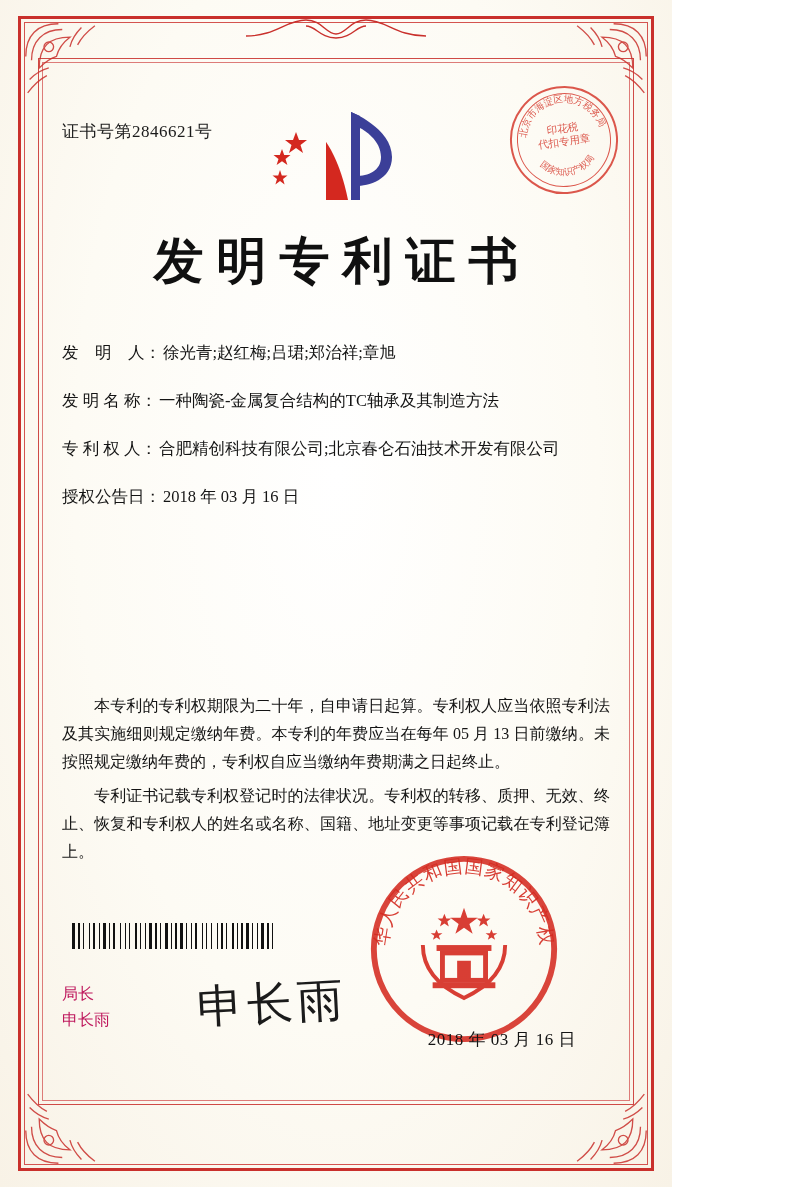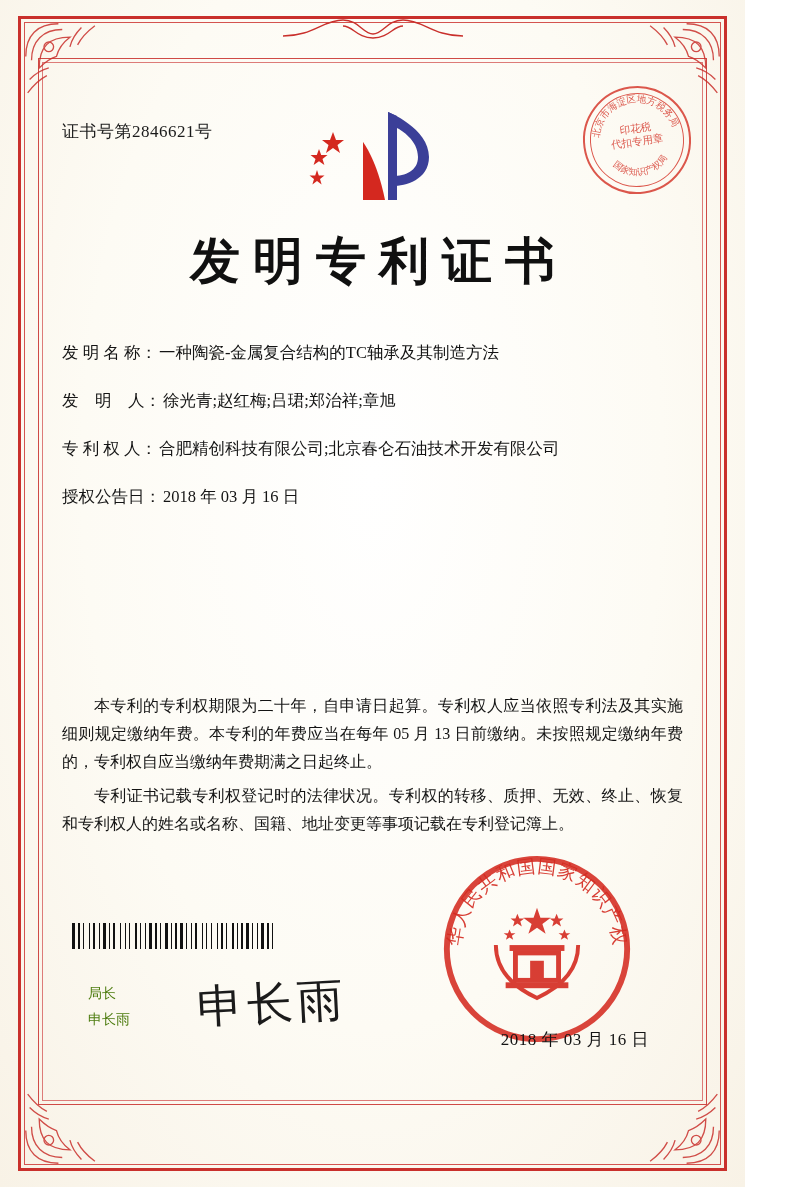--- a/index.html
+++ b/index.html
@@ -5,25 +5,24 @@
   html, body {
     margin: 0;
     padding: 0;
     background: #ffffff;
   }
   body {
     font-family: "Liberation Serif", "DejaVu Serif", serif;
   }
   .page {
     position: relative;
-    width: 728px;
+    width: 672px;
     height: 1187px;
     background: #fdfcf7;
     overflow: hidden;
-    padding-left: 17px;
   }
   
   .paper-tint {
     position: absolute;
     inset: 0;
     background:
       radial-gradient(ellipse at 50% 40%, #ffffff 0%, #fdfbf4 55%, #f8f2e6 100%);
     pointer-events: none;
   }
 
@@ -193,24 +192,24 @@
   .barcode i {
     display: block;
     background: #111;
     height: 100%;
     margin-right: 1px;
   }
 
   
   .sig-block {
     position: absolute;
-    left: 26px;
+    left: 0;
     bottom: 54px;
-    font-size: 14px;
-    color: #4d7c0f;
+    font-size: 16px;
+    color: #be185d;
     line-height: 26px;
   }
   .sig-hand {
     position: absolute;
     left: 135px;
     bottom: 52px;
     font-size: 46px;
     color: #1b1b1b;
     font-family: "DejaVu Serif", serif;
     letter-spacing: 4px;
@@ -337,26 +336,26 @@
       <div class="ts-center">
         <div>印花税</div>
         <div>代扣专用章</div>
       </div>
     </div>
 
     <div class="title">发明专利证书</div>
 
     <div class="fields">
       <div class="field">
+        <span class="lbl">发    明    人：</span>
+        <span class="val">徐光青;赵红梅;吕珺;郑治祥;章旭</span>
+      </div>
+      <div class="field">
         <span class="lbl">发 明 名 称：</span>
         <span class="val">一种陶瓷-金属复合结构的TC轴承及其制造方法</span>
-      </div>
-      <div class="field">
-        <span class="lbl">发    明    人：</span>
-        <span class="val">徐光青;赵红梅;吕珺;郑治祥;章旭</span>
       </div>
       <div class="field">
         <span class="lbl">专 利 权 人：</span>
         <span class="val">合肥精创科技有限公司;北京春仑石油技术开发有限公司</span>
       </div>
       <div class="field">
         <span class="lbl">授权公告日：</span>
         <span class="val">2018 年 03 月 16 日</span>
       </div>
     </div>

